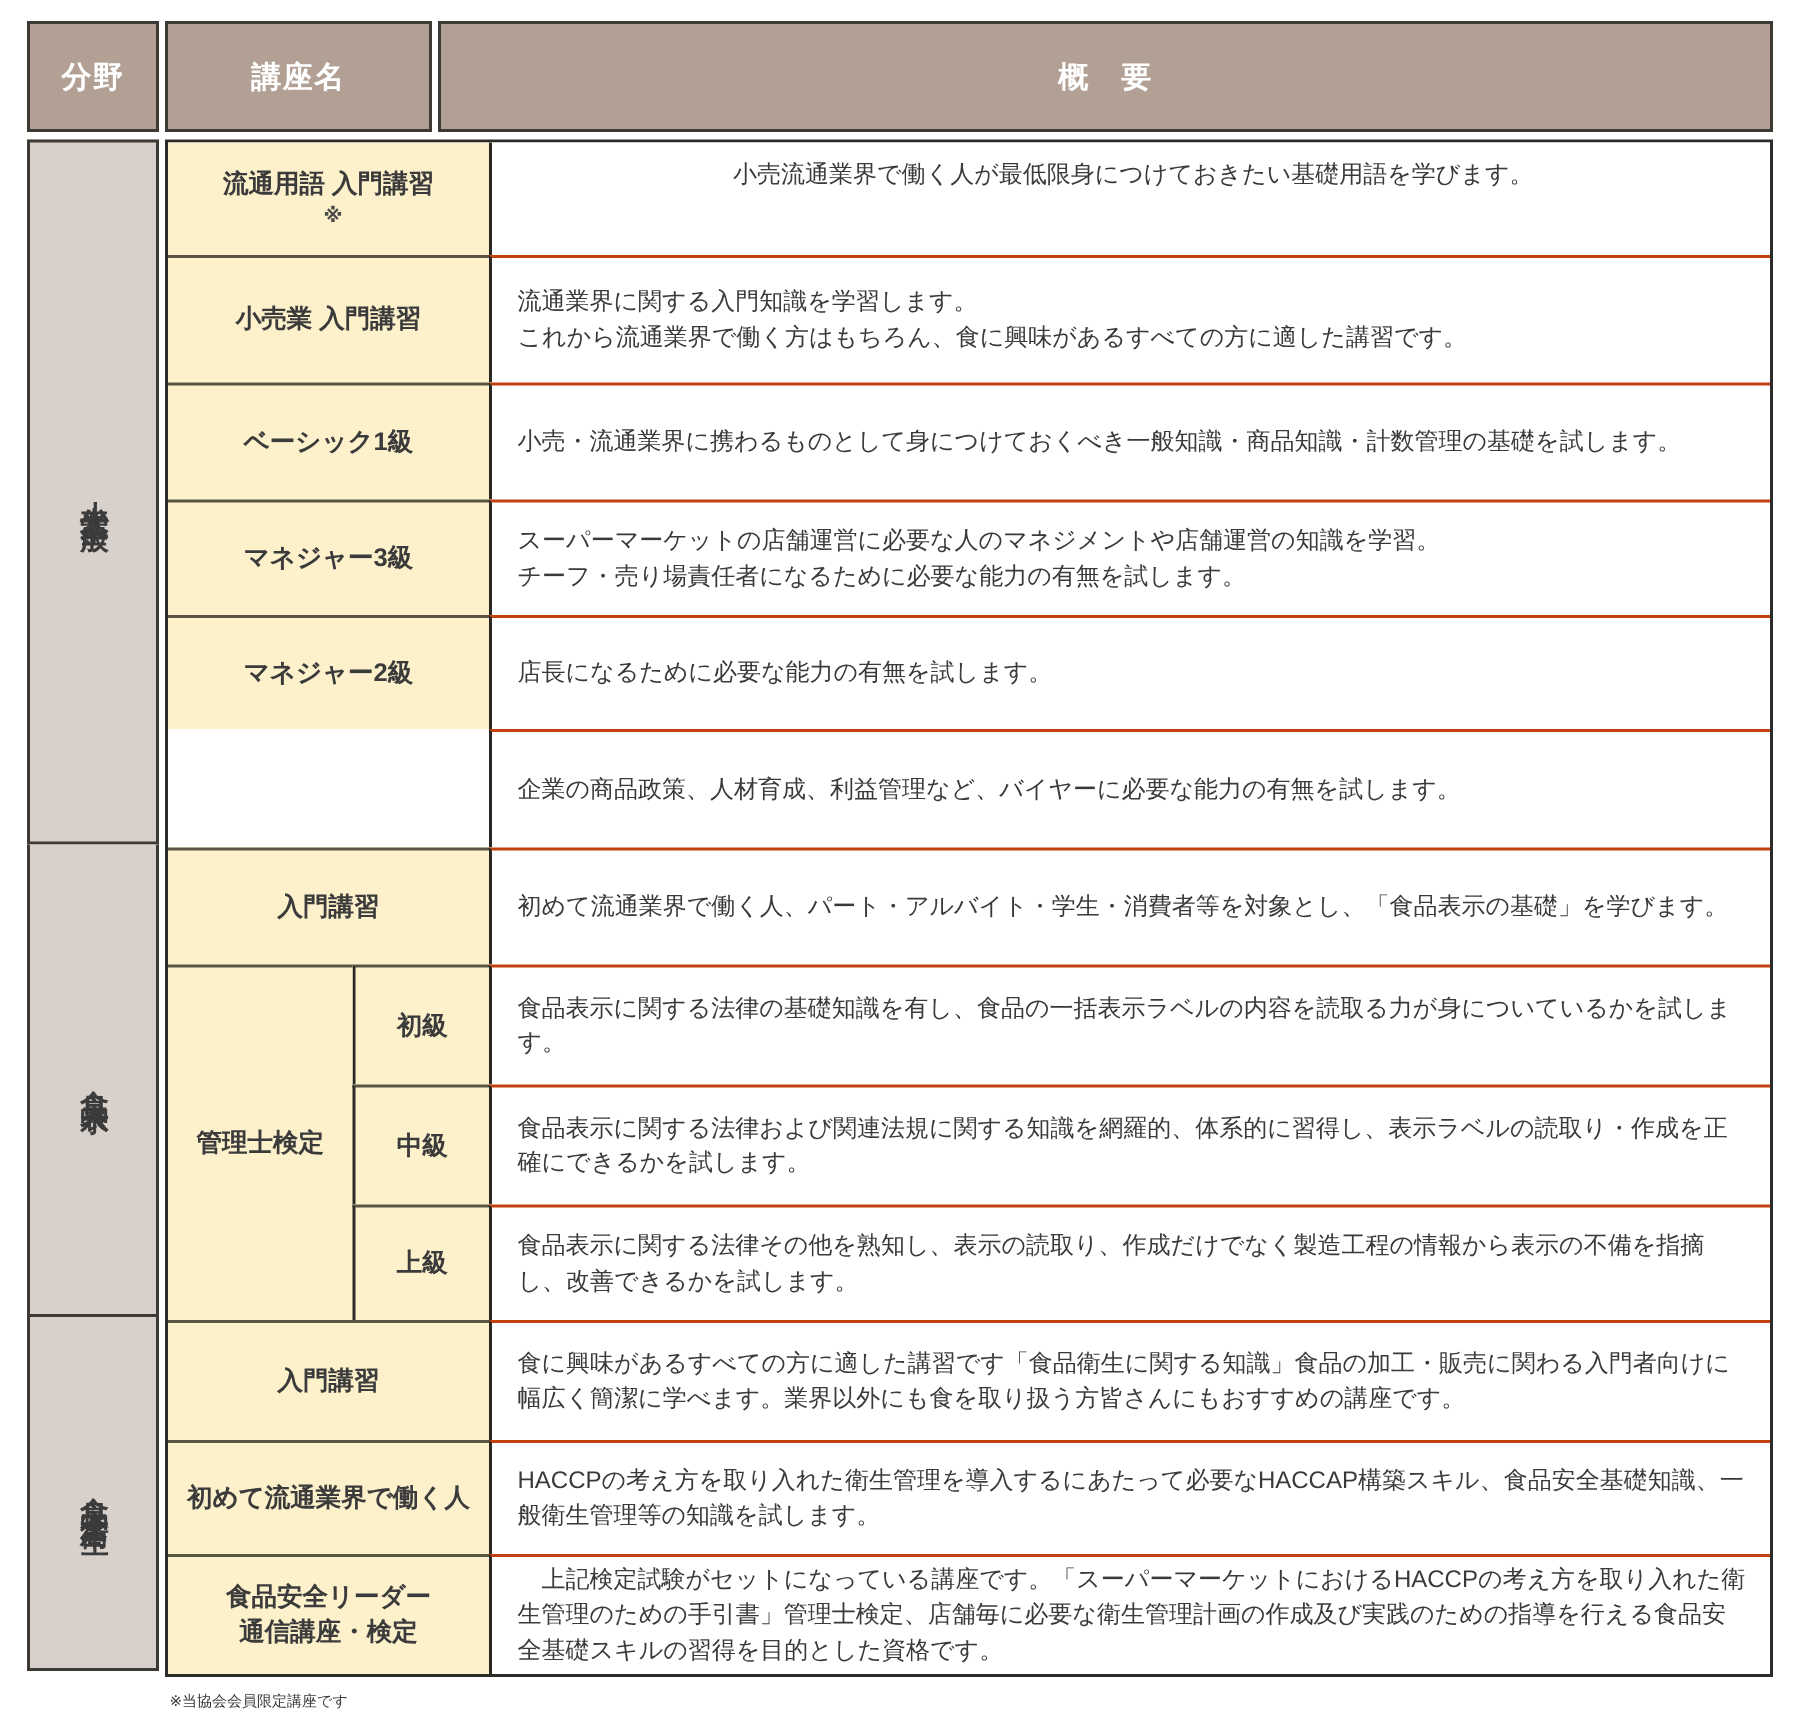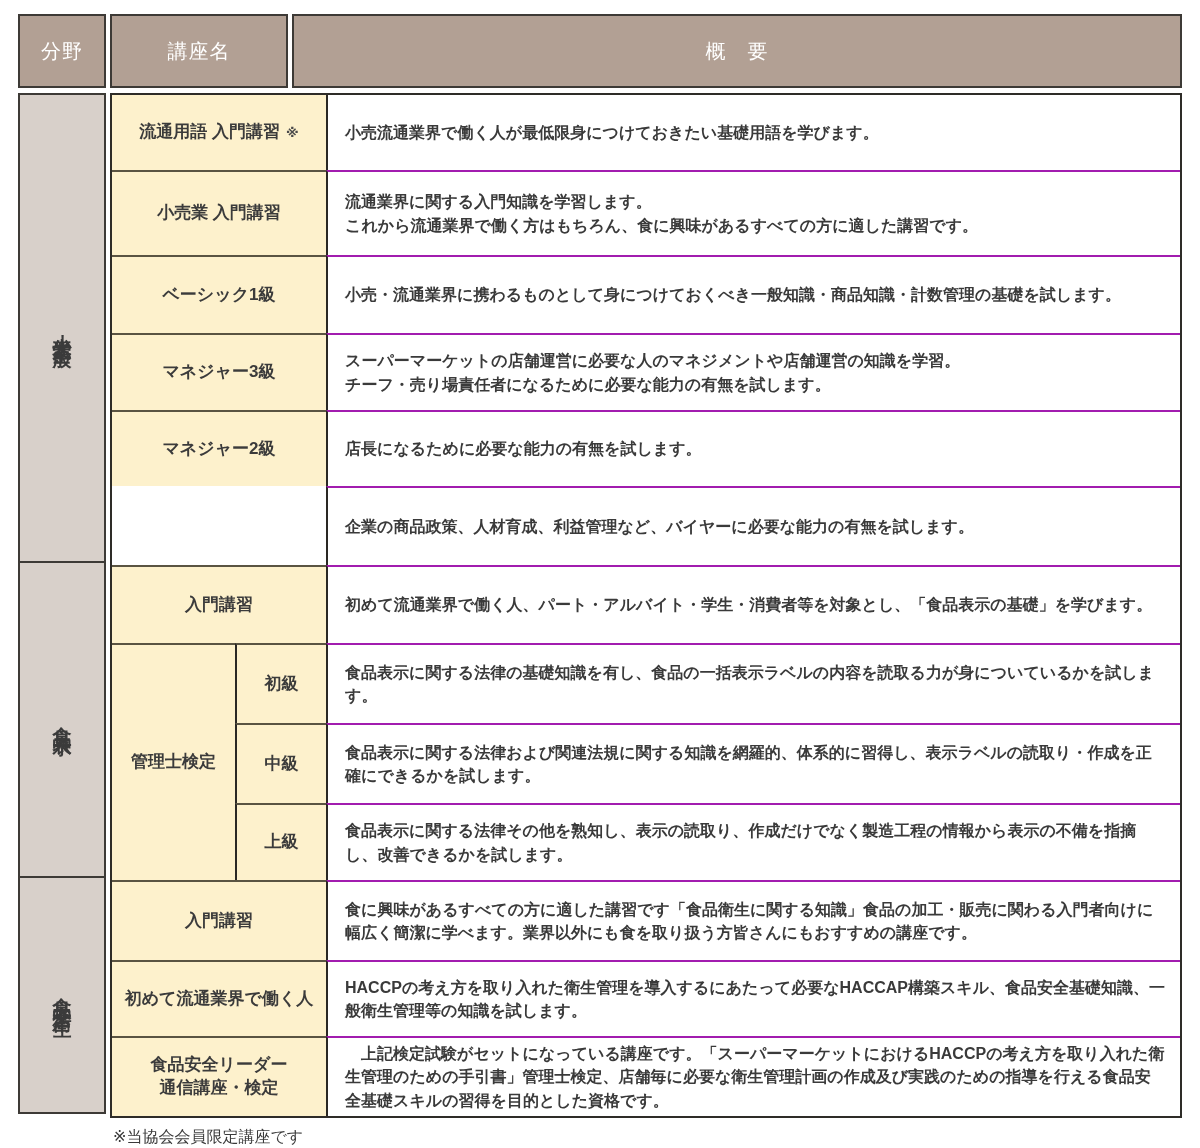--- a/index.html
+++ b/index.html
@@ -15,21 +15,21 @@
     padding:14px 18px 0 18px;
   }
   .course-table { width:1164px; }
 
   
   .header-row { display:flex; gap:4px; height:74px; margin-bottom:5px; }
   .hcell {
     background:#b2a094;
     border:2px solid #3d3a36;
     color:#ffffff;
-    font-weight:normal;
+    font-weight:bold;
     font-size:20px;
     display:flex; align-items:center; justify-content:center;
     letter-spacing:1px;
   }
   .hcell.field   { width:88px; }
   .hcell.course  { width:178px; }
   .hcell.summary { flex:1; }
 
   
   .body-wrap { display:flex; gap:4px; }
@@ -57,60 +57,60 @@
   .fs2 { grid-row:7 / 11; }
   .fs3 { grid-row:11 / 14; }
 
   .main-grid {
     flex:1;
     display:grid;
     grid-template-columns:123px 91px 1fr;
     grid-template-rows:75px 85px 78px 77px 76px 79px 78px 80px 80px 77px 80px 76px 80px;
     border:2px solid #2e2c28;
   }
-  .cell { display:flex; align-items:center;font-weight:bold; }
+  .cell { display:flex; align-items:center; }
 
   .course-cell, .kanrishi-cell, .level-cell {
     background:#fdf1cc;
     justify-content:center;
     text-align:center;
     font-weight:bold;
     font-size:17px;
     color:#3b3b3b;
     border-top:2px solid #5a5442;
     white-space:pre-line;
     line-height:1.35;
     padding:4px 6px;
   }
   .course-cell { grid-column:1 / 3; }
   .kanrishi-cell { grid-column:1; grid-row:8 / 11; }
   .level-cell { grid-column:2; border-left:2px solid #2a2824; }
   .summary-cell {
     grid-column:3;
     background:#ffffff;
     border-left:2px solid #2a2824;
-    border-top:2px solid #a21caf;
+    border-top:2px solid #c2410c;
     font-size:16px;
     line-height:1.46;
     padding:10px 14px 10px 17px;
     white-space:pre-line;
     color:#3a3a3a;
   }
   .row-1 { grid-row:1; } .row-2 { grid-row:2; } .row-3 { grid-row:3; }
   .row-4 { grid-row:4; } .row-5 { grid-row:5; } .row-6 { grid-row:6; }
   .row-7 { grid-row:7; } .row-8 { grid-row:8; } .row-9 { grid-row:9; }
   .row-10 { grid-row:10; } .row-11 { grid-row:11; } .row-12 { grid-row:12; }
   .row-13 { grid-row:13; }
-  .no-top { border-top:none !important; }
+  .no-top { border-top:none !important;flex-direction:column; }
 
   .note-mark { font-size:13px; font-weight:bold; margin-left:6px; color:#4a4a4a; }
 
   .footnote {
     margin:9px 0 0 95px;
-    font-size:16px;
+    font-size:10px;
     color:#3a3a3a;
   }
 </style>
 </head>
 <body>
 
 <div class="page">
   <div class="course-table">
 
     <div class="header-row">

